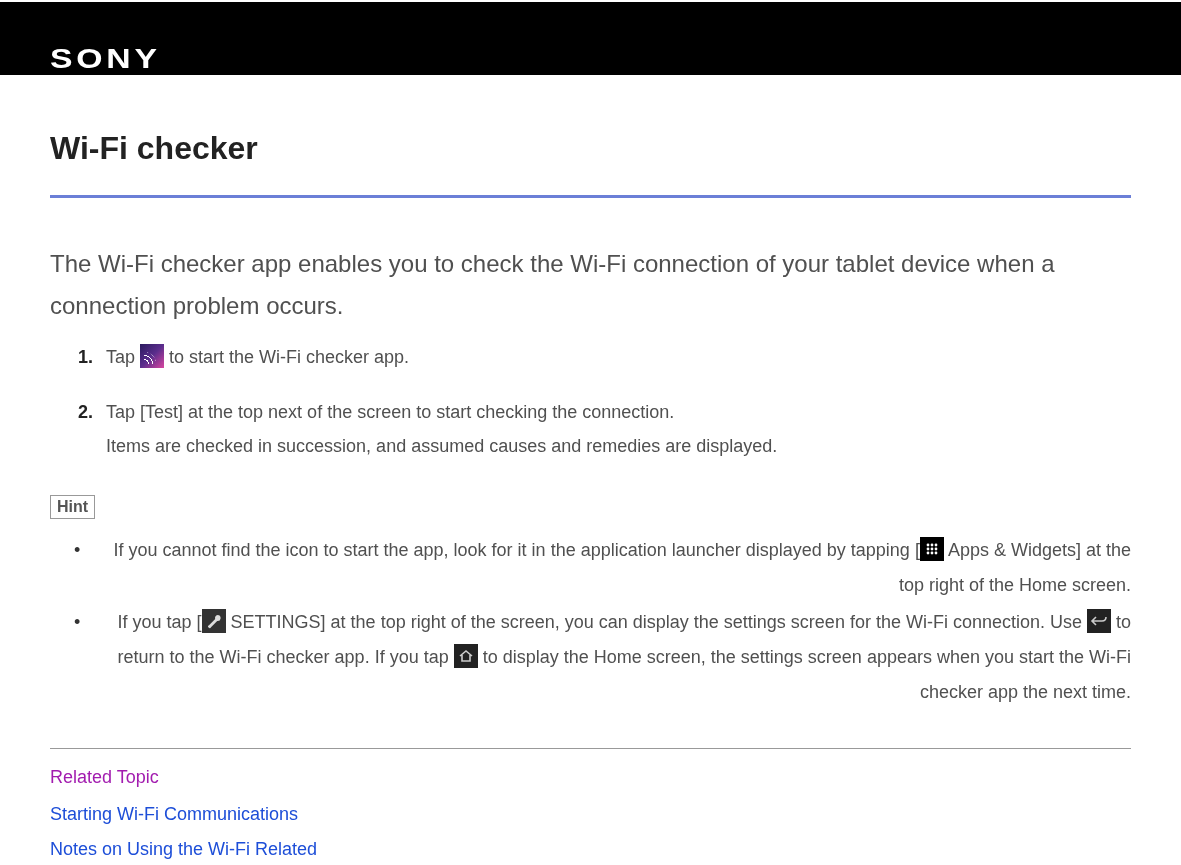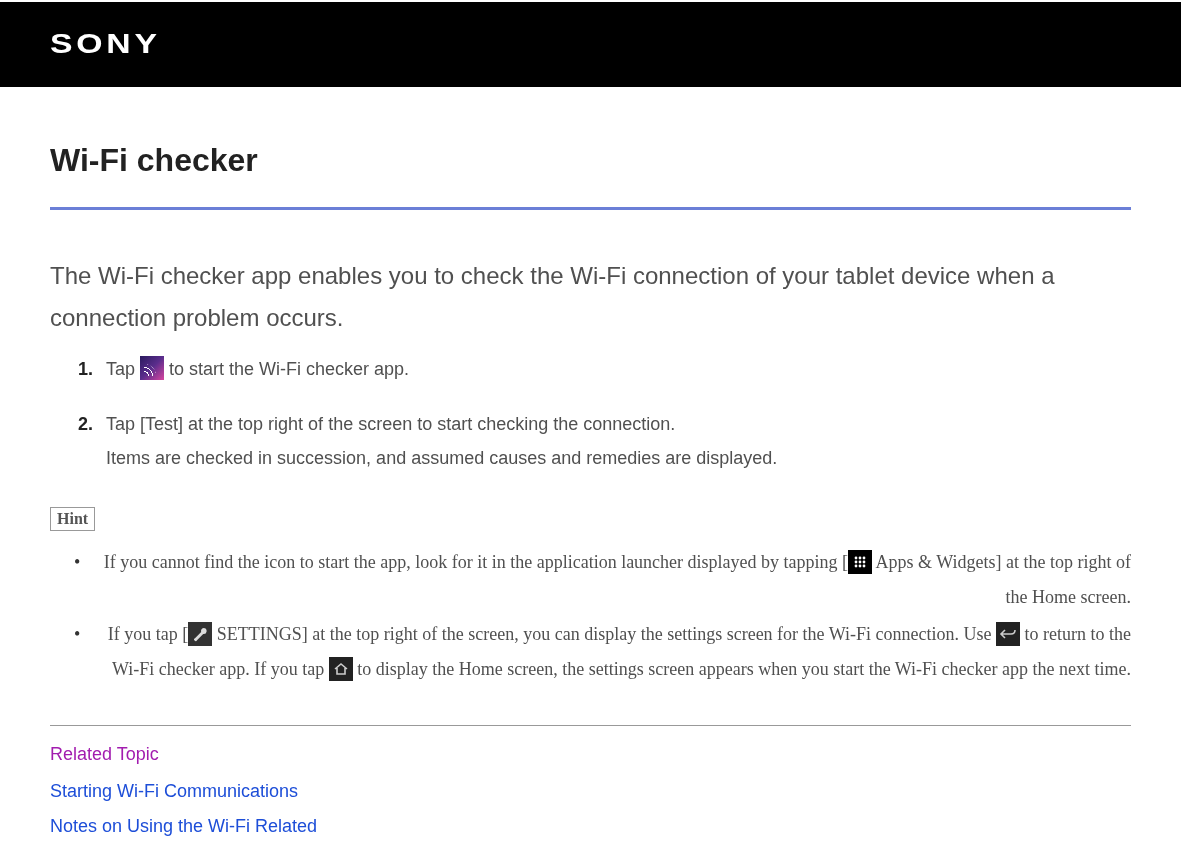--- a/index.html
+++ b/index.html
@@ -12,23 +12,23 @@
       background: #fff;
       width: 1181px;
     }
     .top-white {
       height: 2px;
       background: #fff;
     }
     .header {
       background: #000;
       width: 100%;
-      height: 85px;
+      height: 73px;
       display: flex;
-      align-items: center;
+      align-items: flex-end;
       padding-left: 50px;
     }
     .sony-logo {
       color: #fff;
       font-size: 27px;
       font-weight: 900;
       letter-spacing: 3px;
       font-family: Arial, sans-serif;
       transform: scaleX(1.25);
       transform-origin: left center;
@@ -132,21 +132,20 @@
       position: relative;
     }
     .home-icon svg {
       position: absolute;
       top: 50%;
       left: 50%;
       transform: translate(-50%, -50%);
     }
     .hint-section {
       margin-top: 32px;
-      font-family: Liberation Serif, serif;
     }
     .hint-label {
       display: inline-block;
       border: 1px solid #999;
       padding: 2px 6px;
       font-size: 16px;
       font-weight: bold;
       color: #555;
       margin-bottom: 14px;
     }
@@ -206,21 +205,21 @@
 
   <p class="intro-text">The Wi-Fi checker app enables you to check the Wi-Fi connection of your tablet device when a connection problem occurs.</p>
 
   <ol class="steps">
     <li class="step-item">
       <span class="step-number">1.</span>
       <span>Tap </span><span class="icon-box wifi-icon"></span><span> to start the Wi-Fi checker app.</span>
     </li>
     <li class="step-item">
       <span class="step-number">2.</span>
-      <span>Tap [Test] at the top right of the screen to start checking the connection.</span><br>
+      <span>Tap [Test] at the top next of the screen to start checking the connection.</span><br>
       <span>Items are checked in succession, and assumed causes and remedies are displayed.</span>
     </li>
   </ol>
 
   <div class="hint-section">
     <div class="hint-label">Hint</div>
     <ul class="hint-list">
       <li class="hint-item">
         <span>If you cannot find the icon to start the app, look for it in the application launcher displayed by tapping [</span><span class="icon-box apps-icon"><svg width="14" height="14" viewBox="0 0 14 14">
               <g fill="#fff">

